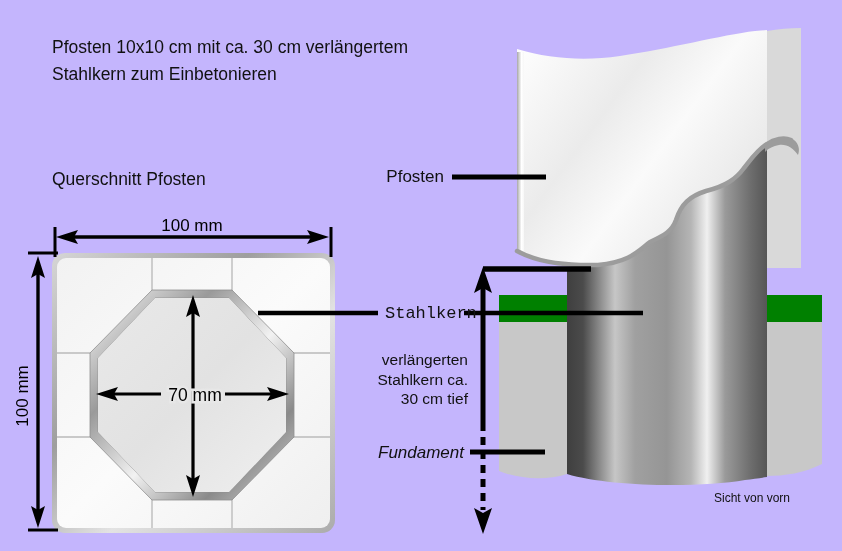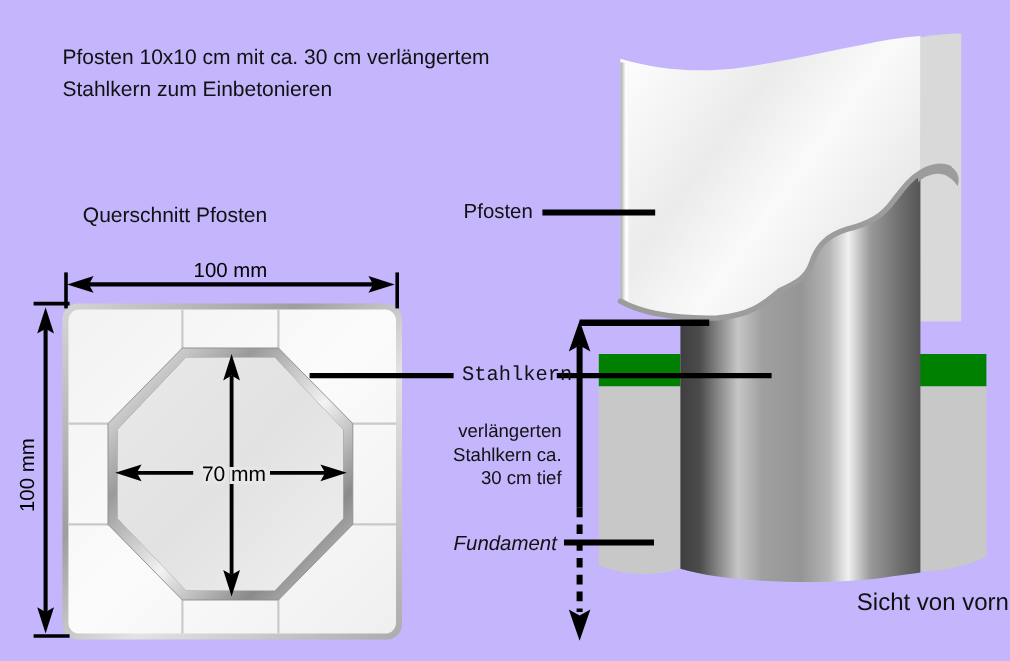--- a/index.html
+++ b/index.html
@@ -2,27 +2,27 @@
 <html><head>
 <meta charset="utf-8">
 <style>
   html,body{margin:0;padding:0;background:#fff;}
   .canvas{
     position:relative;width:842px;height:551px;background:#c4b5fd;overflow:hidden;
     font-family:"Liberation Sans", sans-serif;color:#111;
   }
   .abs{position:absolute;}
   .title{left:52px;top:34px;font-size:17.5px;line-height:27px;white-space:nowrap;}
-  .section-heading{left:52px;top:169px;font-size:17.5px;white-space:nowrap;margin-left:17px;}
+  .section-heading{left:52px;top:169px;font-size:17.5px;white-space:nowrap;}
   .lbl{font-size:17px;white-space:nowrap;}
   .lbl-pfosten{left:344px;top:167px;width:100px;text-align:right;}
   .lbl-stahlkern{left:385px;top:304px;width:72px;text-align:center;font-family:Liberation Mono, monospace;}
   .lbl-fundament{left:352px;top:443px;width:112px;text-align:right;font-style:italic;}
   .note{left:340px;top:350px;width:128px;text-align:right;font-size:15.5px;line-height:19.5px;}
-  .caption{left:714px;top:491px;font-size:20px;white-space:nowrap;}
+  .caption{left:714px;top:491px;font-size:12px;white-space:nowrap;}
   svg{display:block;}
 </style>
 </head>
 <body>
 
 <div class="canvas">
 
   <div class="abs title">
     <div>Pfosten 10x10 cm mit ca. 30 cm verlängertem</div>
     <div>Stahlkern zum Einbetonieren</div>

